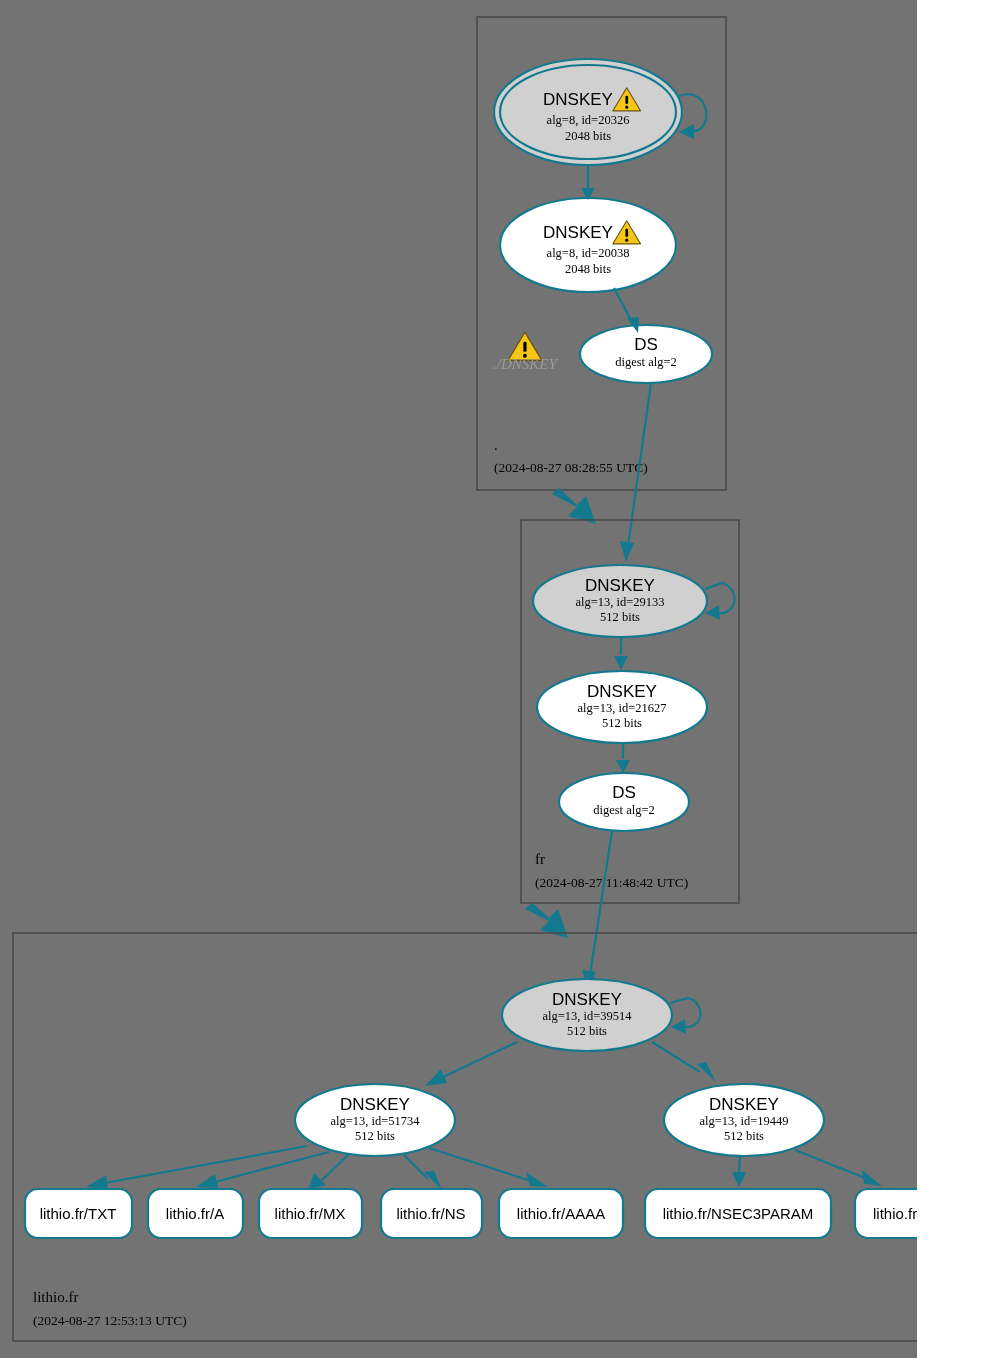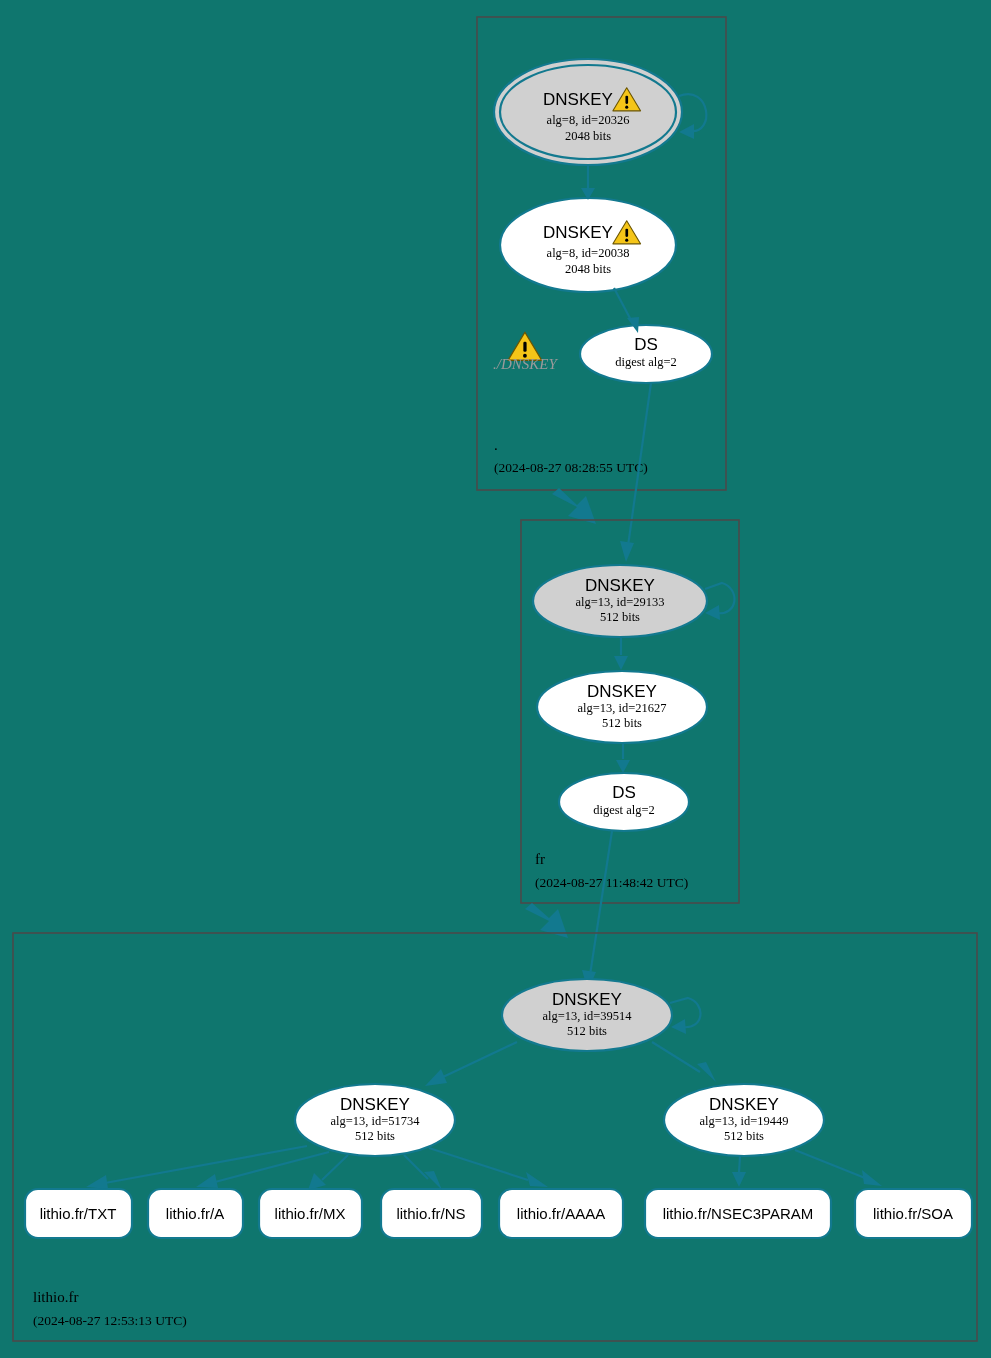--- a/index.html
+++ b/index.html
@@ -2,23 +2,23 @@
 <html><head>
 <meta charset="utf-8">
 <style>
   html, body {
     margin: 0;
     padding: 0;
     background: #ffffff;
   }
   #stage {
     position: relative;
-    width: 991px;
+    width: 917px;
     height: 1358px;
-    background: #0f766e;
+    background: #737373;
     font-family: "Liberation Sans", sans-serif;
     overflow: hidden;
   }
   svg#graph {
     position: absolute;
     left: 0;
     top: 0;
     width: 991px;
     height: 1358px;
   }

